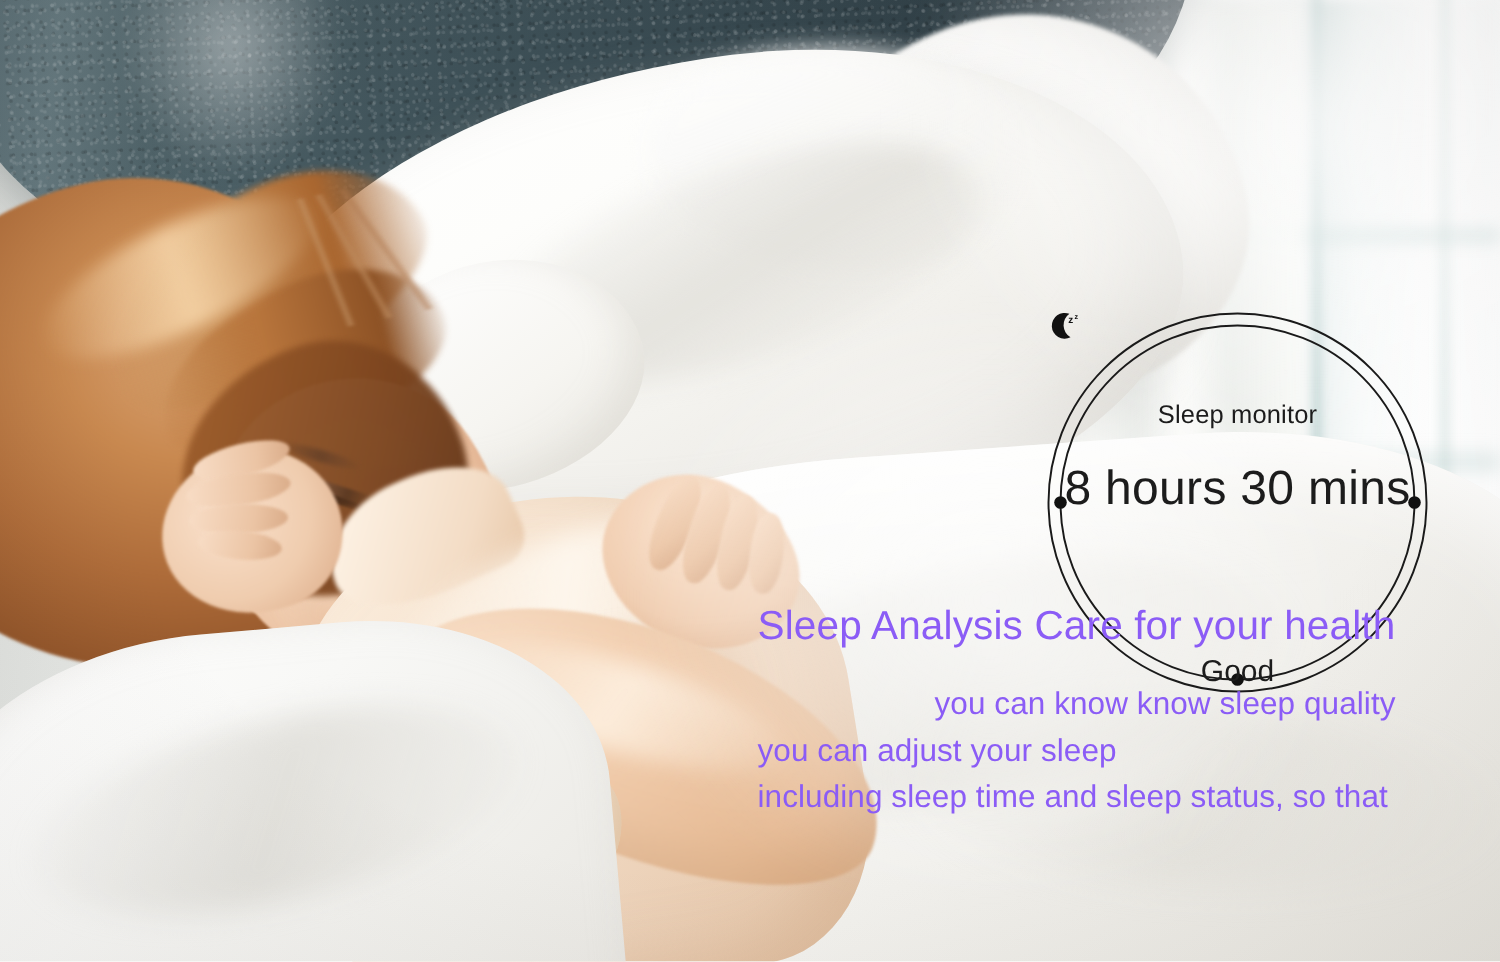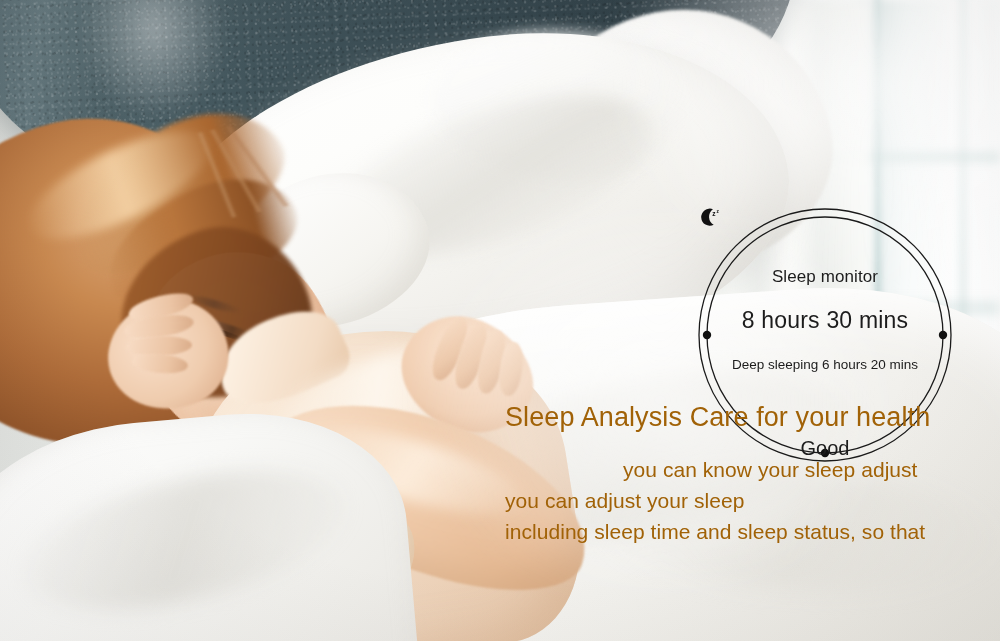--- a/index.html
+++ b/index.html
@@ -341,27 +341,27 @@
     background:radial-gradient(ellipse at 50% 50%,rgba(255,255,255,.72),rgba(255,255,255,0) 72%);
     filter:blur(18px);
   }
   .vignette{inset:0;background:radial-gradient(ellipse at 50% 48%,rgba(0,0,0,0) 58%,rgba(90,85,80,.07) 100%);}
 
   
   .dial{position:absolute;left:697px;top:207px;width:256px;height:256px;}
   .dial svg{position:absolute;inset:0;overflow:visible;}
   .dial-text{position:absolute;left:0;width:256px;text-align:center;color:#1c1c1c;}
   .dial-title{top:60px;font-size:17px;font-weight:400;letter-spacing:.1px;}
-  .dial-main{top:100px;font-size:23px;font-weight:300;letter-spacing:.2px;white-space:nowrap;}
+  .dial-main{top:100px;font-size:32px;font-weight:300;letter-spacing:.2px;white-space:nowrap;}
   .dial-sub{top:150px;font-size:13.5px;font-weight:500;letter-spacing:0;}
   .dial-status{top:190px;font-size:20px;font-weight:300;margin-top:40px;}
   .moon-icon{position:absolute;left:115px;top:9px;width:26px;height:26px;}
 
   
-  .copy{position:absolute;left:505px;top:398px;width:460px;color:#a16207;}
+  .copy{position:absolute;left:505px;top:398px;width:460px;color:#8b5cf6;}
   .headline{font-size:27px;font-weight:400;line-height:1.42;letter-spacing:.1px;}
   .body{margin-top:18px;font-size:21px;font-weight:400;line-height:1.48;letter-spacing:.05px;}
   .body .indent{display:inline-block;width:118px;}
   .body span.ln{display:block;}
 </style>
 </head>
 <body>
 
 <div id="stage">
 
@@ -446,29 +446,28 @@
     </svg>
 
     <svg class="moon-icon" viewBox="0 0 26 26">
       <path d="M17.6 17.0a8.6 8.6 0 1 1 -4.0 -15.2 A9.4 9.4 0 0 0 17.6 17.0 Z" fill="#111" transform="rotate(12 13 13)"></path>
       <text x="15.2" y="8.6" font-family="'Liberation Sans',sans-serif" font-size="6.6" font-weight="700" fill="#111">z</text>
       <text x="19.4" y="5.6" font-family="'Liberation Sans',sans-serif" font-size="4.8" font-weight="700" fill="#111">z</text>
     </svg>
 
     <div class="dial-text dial-title">Sleep monitor</div>
     <div class="dial-text dial-main">8 hours 30 mins</div>
-    <div class="dial-text dial-sub">Deep sleeping 6 hours 20 mins</div>
     <div class="dial-text dial-status">Good</div>
   </div>
 
   <div class="copy">
     <div class="headline">
       <span class="ln">Sleep Analysis</span>
       <span class="ln">Care for your health</span>
     </div>
     <div class="body">
-      <span class="ln"><span class="indent"></span><span>you can know your sleep adjust</span></span>
+      <span class="ln"><span class="indent"></span><span>you can know know sleep quality</span></span>
       <span class="ln">you can adjust your sleep</span>
       <span class="ln">including sleep time and sleep status, so that</span>
     </div>
   </div>
 
 </div>
 
 </body></html>

